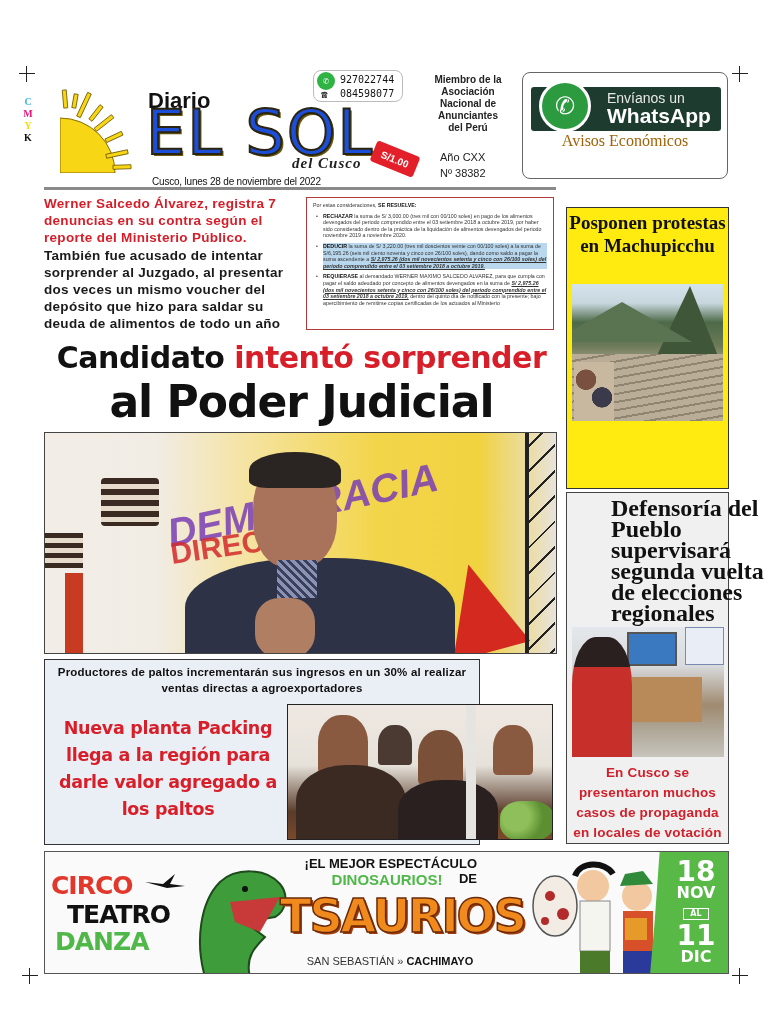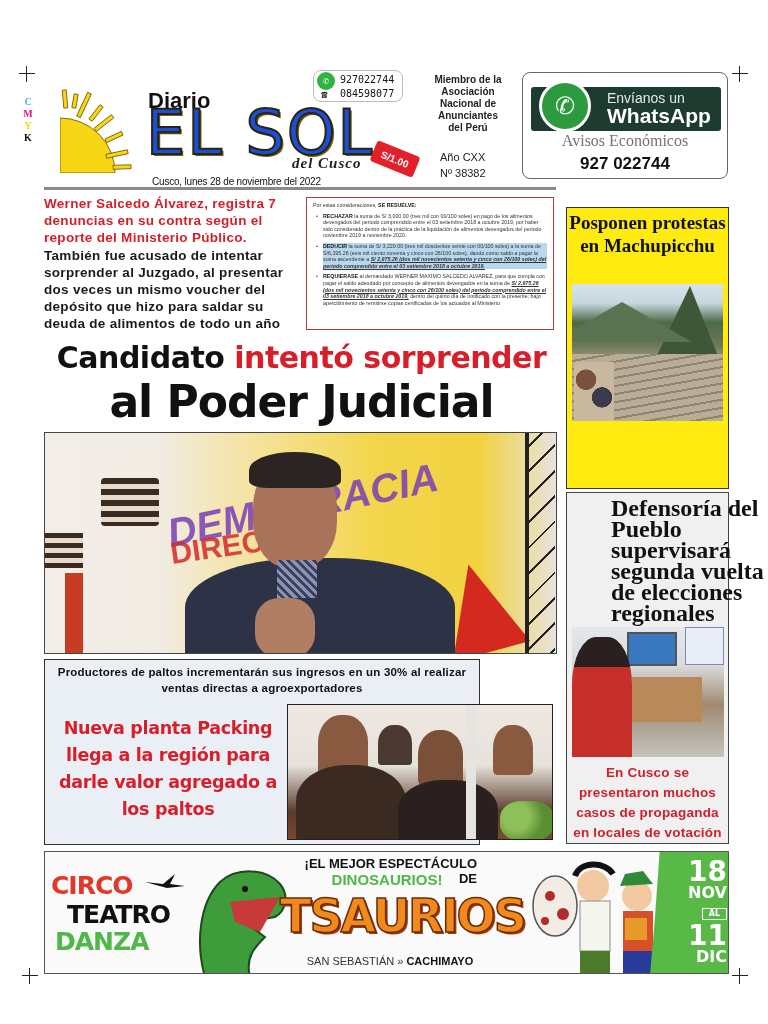--- a/index.html
+++ b/index.html
@@ -29,21 +29,21 @@
 
   .member { position: absolute; left: 434px; top: 74px; width: 68px; text-align: center; font-size: 10px; font-weight: bold; line-height: 12px; color: #222; }
   .year { position: absolute; left: 440px; top: 149px; font-size: 11px; line-height: 16px; color: #222; }
 
   
   .wa-ad { position: absolute; left: 522px; top: 72px; width: 206px; height: 107px; border: 1.5px solid #666; border-radius: 8px; background: #fff; }
   .wa-band { position: absolute; left: 8px; top: 14px; width: 190px; height: 44px; background: #1d3b2e; border-radius: 3px; }
   .wa-logo { position: absolute; left: 16px; top: 7px; width: 52px; height: 52px; border-radius: 50%; background: #2c9a3f; border: 3px solid #fff; display: flex; align-items: center; justify-content: center; color: #fff; font-size: 24px; }
   .wa-line1 { position: absolute; left: 84px; top: 17px; color: #e8e8e8; font-size: 14px; }
   .wa-line2 { position: absolute; left: 84px; top: 31px; color: #fff; font-size: 21px; font-weight: bold; }
-  .wa-avisos { position: absolute; left: 0; width: 100%; top: 59px; text-align: center; font-family: "Liberation Serif", serif; font-size: 16px; color: #737373; }
+  .wa-avisos { position: absolute; left: 0; width: 100%; top: 59px; text-align: center; font-family: "Liberation Serif", serif; font-size: 16px; color: #a16207; }
   .wa-num { position: absolute; left: 0; width: 100%; top: 81px; text-align: center; font-size: 17px; font-weight: bold; color: #111; }
 
   
   .lead-red { position: absolute; left: 44px; top: 195px; width: 262px; color: #d41f2a; font-weight: bold; font-size: 13.5px; line-height: 17px; font-family: "Liberation Sans Narrow", "Liberation Sans", sans-serif; letter-spacing: 0.3px; }
   .lead-black { position: absolute; left: 44px; top: 247px; width: 262px; color: #1a1a1a; font-weight: bold; font-size: 13.5px; line-height: 17px; font-family: "Liberation Sans Narrow", "Liberation Sans", sans-serif; letter-spacing: 0.3px; }
 
   .resolve { position: absolute; left: 306px; top: 197px; width: 248px; height: 133px; border: 1.5px solid #b33a3a; background: #fff; padding: 4px 6px; font-size: 5.3px; line-height: 6.6px; color: #333; overflow: hidden; }
   .resolve p { margin-bottom: 4px; }
   .resolve ul { list-style: none; padding-left: 10px; }
   .resolve li { position: relative; margin-bottom: 4px; }
@@ -99,21 +99,21 @@
   .ad-teatro { position: absolute; left: 22px; top: 49px; font-family: "DejaVu Sans", sans-serif; font-weight: 900; font-size: 25px; line-height: 27px; color: #111; letter-spacing: -1px; }
   .ad-danza { position: absolute; left: 10px; top: 76px; font-family: "DejaVu Sans", sans-serif; font-weight: 900; font-size: 25px; line-height: 27px; color: #4fb848; letter-spacing: -1px; }
   .ad-dino { position: absolute; left: 140px; top: 10px; width: 110px; height: 115px; }
   .ad-mejor { position: absolute; left: 252px; top: 4px; width: 180px; text-align: right; font-weight: 900; font-size: 13px; line-height: 15px; color: #111; }
   .ad-dinos { position: absolute; left: 252px; top: 19px; width: 180px; text-align: center; font-weight: 900; font-size: 15px; line-height: 17px; color: #4fb848; }
   .ad-tsaurios { position: absolute; left: 235px; top: 38px; width: 218px; text-align: center; font-family: "DejaVu Sans", sans-serif; font-weight: 900; font-size: 46px; line-height: 52px; color: #f08a1c; letter-spacing: -2px; -webkit-text-stroke: 1.5px #6a2a0a; text-shadow: 2px 2px 0 #a33b0a; }
   .ad-place { position: absolute; left: 240px; top: 103px; width: 210px; text-align: center; font-size: 11px; color: #333; white-space: nowrap; }
   .ad-place b { color: #111; }
   .ad-chars { position: absolute; left: 480px; top: 4px; width: 140px; height: 118px; }
   .ad-green { position: absolute; left: 605px; top: 0; width: 80px; height: 123px; background: #58b947; clip-path: polygon(12% 0, 100% 0, 100% 100%, 0 100%, 6% 55%); }
-  .ad-date { position: absolute; left: 620px; top: 6px; width: 62px; text-align: right; color: #fff; font-weight: 900; font-family: "DejaVu Sans", sans-serif; }
+  .ad-date { position: absolute; left: 620px; top: 6px; width: 62px; text-align: center; color: #fff; font-weight: 900; font-family: "DejaVu Sans", sans-serif; }
   .ad-date .big { font-size: 28px; line-height: 27px; display: block; }
   .ad-date .mo { font-size: 16px; line-height: 16px; display: block; }
   .ad-date .al { display: inline-block; font-size: 8px; line-height: 10px; border: 1px solid #fff; padding: 0 6px; margin: 4px 0 2px; }
 </style>
 </head>
 <body>
 
 <div class="crop" style="left:19px;top:66px;"></div>
 <div class="crop" style="left:732px;top:66px;"></div>
 <div class="crop" style="left:22px;top:968px;"></div>
@@ -160,21 +160,20 @@
     <div>Año CXX</div>
     <div>Nº 38382</div>
   </div>
 
   <div class="wa-ad">
     <div class="wa-band"></div>
     <div class="wa-logo">✆</div>
     <div class="wa-line1">Envíanos un</div>
     <div class="wa-line2">WhatsApp</div>
     <div class="wa-avisos">Avisos Económicos</div>
-    <div class="wa-num">927 022744</div>
   </div>
 </header>
 
 <section>
   <div class="lead-red">Werner Salcedo Álvarez, registra 7 denuncias en su contra según el reporte del Ministerio Público.</div>
   <div class="lead-black">También fue acusado de intentar sorprender al Juzgado, al presentar dos veces un mismo voucher del depósito que hizo para saldar su deuda de alimentos de todo un año</div>
 
   <div class="resolve">
     <p><span>Por estas consideraciones,</span> <b>SE RESUELVE:</b></p>
     <ul>

